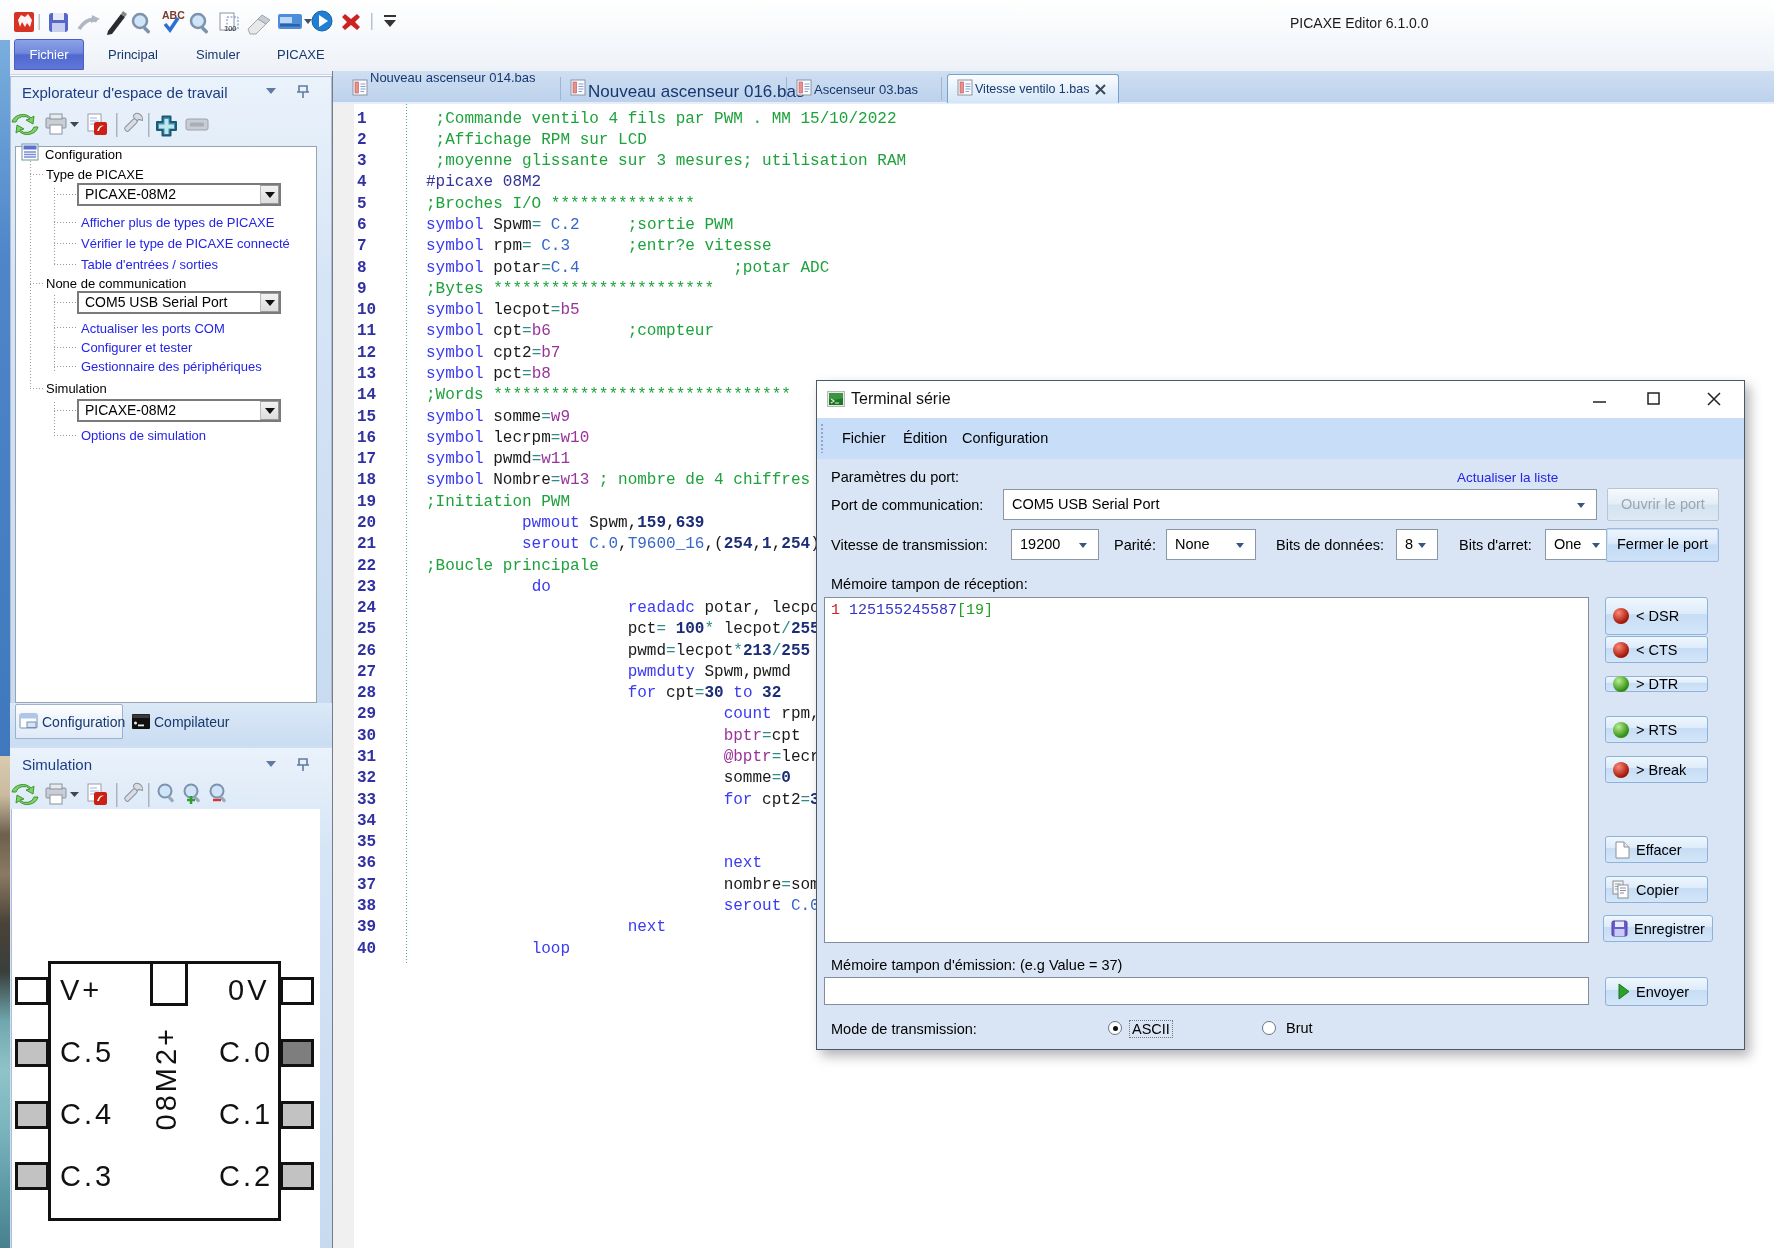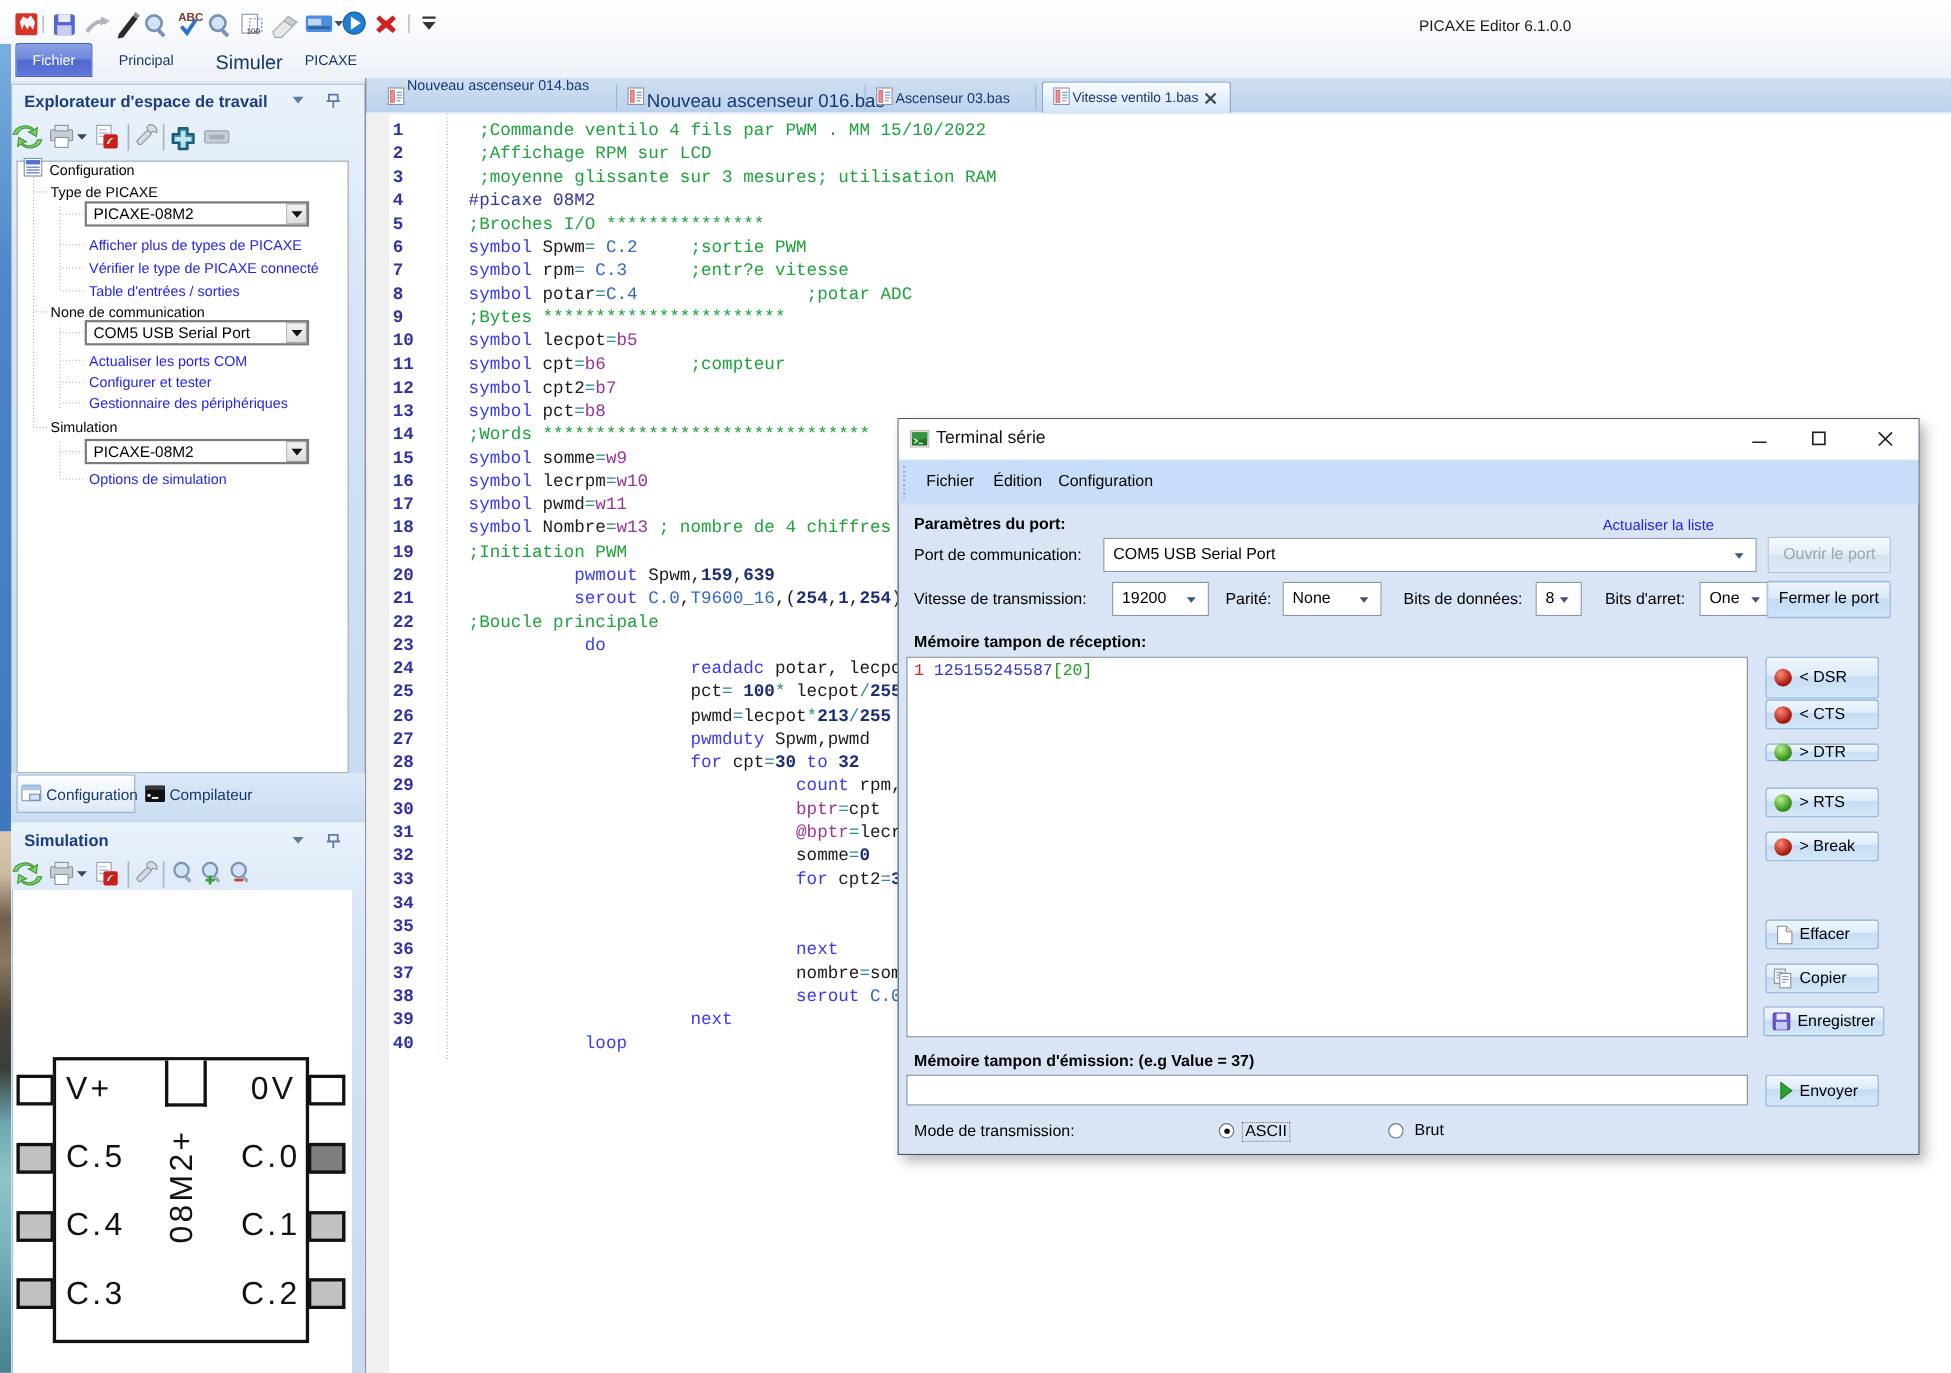--- a/index.html
+++ b/index.html
@@ -1,18 +1,18 @@
 <!DOCTYPE html>
 <html><head><meta charset="utf-8"><style>
 *{margin:0;padding:0;box-sizing:border-box}
 html,body{width:1774px;height:1248px;overflow:hidden;background:#fff;
  font-family:"Liberation Sans",sans-serif;}
 .abs{position:absolute}
 .nav{color:#17386e}
-.b{font-weight:bold}
+.b{font-weight:normal}
 .cl{position:absolute;font:16px "Liberation Mono",monospace;white-space:pre;color:#1a1a1a;height:21px;line-height:21px}
 .ln{position:absolute;font:bold 16px "Liberation Mono",monospace;color:#3131a3;height:21px;line-height:21px;left:357px}
 .k{color:#3a3af2}.c{color:#1ea23c}.n{color:#1b2d78;font-weight:bold}.r{color:#993399}.p{color:#3568c8}.e{color:#2e8b8b}.d{color:#333399}
 .tbtn{position:absolute;background:linear-gradient(#f0f7fe,#dcebfa 45%,#c7ddf5 46%,#d4e6f8);border:1px solid #8fb2da;border-radius:3px;font-size:14.5px;color:#000}
 .lbl{position:absolute;font-size:14.5px;color:#000;white-space:nowrap}
 .tree{position:absolute;font-size:13px;color:#000;white-space:nowrap}
 .dotv{position:absolute;width:1px;background-image:linear-gradient(#9a9a9a 1px,transparent 1px);background-size:1px 3px}
 .doth{position:absolute;height:1px;background-image:linear-gradient(90deg,#9a9a9a 1px,transparent 1px);background-size:3px 1px}
 .link{color:#2424e6 !important}
 </style></head><body>
@@ -48,21 +48,21 @@
  <circle cx="322" cy="21" r="10" fill="#1f7fd4" stroke="#15619f"></circle>
     <path d="M319 15 l9 6 -9 6z" fill="#fff"></path>
  <path d="M345 14 l6 5 6-5 3 3 -5 5 5 5 -3 3 -6-5 -6 5 -3-3 5-5 -5-5z" fill="#cc2222"></path>
  <rect x="371" y="13" width="1.5" height="17" fill="#b9c2cf"></rect>
  <rect x="384" y="15" width="12" height="2" fill="#333"></rect>
     <path d="M384 20 h12 l-6 7z" fill="#333"></path>
 </svg>
 <div class="abs" style="left:14px;top:39px;width:70px;height:31px;background:linear-gradient(#8ba2e6,#7288dc 45%,#5168d0 52%,#5f77d8);border-radius:3px 3px 0 0;border:1px solid #4a5fc0"></div>
 <div class="abs" style="left:14px;top:47px;width:70px;text-align:center;font-size:13px;color:#fff">Fichier</div>
 <div class="abs" style="left:108px;top:47px;font-size:13px"><span class="nav">Principal</span></div>
-<div class="abs" style="left:196px;top:47px;font-size:18px"><span class="nav">Simuler</span></div>
+<div class="abs" style="left:196px;top:47px;font-size:13px"><span class="nav">Simuler</span></div>
 <div class="abs" style="left:277px;top:47px;font-size:13px"><span class="nav">PICAXE</span></div>
 
 <div class="abs" style="left:0;top:40px;width:10px;height:716px;background:linear-gradient(#7aaede,#4e86c8 30%,#3f78bc)"></div>
 <div class="abs" style="left:0;top:756px;width:10px;height:492px;background:linear-gradient(#d8cbb0,#c9baa0 8%,#6e5f4e 16%,#8a7a62 24%,#4a4238 34%,#3a3f3c 44%,#6fa8ae 54%,#8fc3c9 64%,#7ab4bd 76%,#5e9aa6 88%,#47808e)"></div>
 <div class="abs" style="left:10px;top:76px;width:322px;height:1172px;background:#cfdff3"></div>
 <div class="abs" style="left:10px;top:76px;width:322px;height:670px;background:linear-gradient(#eaf2fb,#d6e5f6 30%,#c7daf0);border:1px solid #aebfd4"></div>
 <div class="abs b" style="left:22px;top:84px;font-size:15px;color:#1c3d82">Explorateur d'espace de travail</div>
 <div class="abs" style="left:266px;top:88px;width:0;height:0;border:5px solid transparent;border-top:6px solid #5f7ba1"></div>
 <svg class="abs" style="left:296px;top:84px" width="14" height="16">
     <path d="M3 2 h8 v6 h-8z M7 8 v6 M1 8 h12" stroke="#5f7ba1" stroke-width="1.6" fill="none"></path>
@@ -362,21 +362,21 @@
 <div class="abs" style="left:1405px;top:529px;height:31px;line-height:31px;font-size:14.5px;color:#000;white-space:nowrap">8</div>
 <div class="abs" style="left:1418px;top:543px;width:0;height:0;border:4.5px solid transparent;border-top:5.5px solid #39567c"></div>
 <div class="lbl" style="left:1459px;top:537px">Bits d'arret:</div>
 <div class="abs" style="left:1545px;top:529px;width:67px;height:31px;background:#fff;border:1px solid #8a97a5"></div>
 <div class="abs" style="left:1554px;top:529px;height:31px;line-height:31px;font-size:14.5px;color:#000;white-space:nowrap">One</div>
 <div class="abs" style="left:1592px;top:543px;width:0;height:0;border:4.5px solid transparent;border-top:5.5px solid #39567c"></div>
 <div class="abs" style="left:1606px;top:528px;width:113px;height:34px;background:linear-gradient(#eef6fe,#d9e9fa 45%,#c3dbf6 50%,#cfe3f8);border:1px solid #9cb8dc;border-radius:2px;box-shadow:0 0 0 1px #c8ddf4 inset"></div>
 <div class="abs" style="left:1606px;top:528px;width:113px;height:34px;line-height:33px;text-align:center;font-size:14.5px;color:#000">Fermer le port</div>
 <div class="lbl b" style="left:831px;top:576px">Mémoire tampon de réception:</div>
 <div class="abs" style="left:824px;top:597px;width:765px;height:346px;background:#fff;border:1px solid #828f9a"></div>
-<div class="abs" style="left:831px;top:602px;font:15px 'Liberation Mono',monospace;white-space:pre"><span style="color:#cc2222">1</span><span style="color:#3333cc"> 125155245587</span><span style="color:#22a022">[20]</span></div>
+<div class="abs" style="left:831px;top:602px;font:15px 'Liberation Mono',monospace;white-space:pre"><span style="color:#cc2222">1</span><span style="color:#3333cc"> 125155245587</span><span style="color:#22a022">[19]</span></div>
 <div class="tbtn" style="left:1605px;top:597px;width:103px;height:38px">
     <span style="position:absolute;left:7px;top:50%;margin-top:-8px;width:16px;height:16px;border-radius:50%;background:radial-gradient(circle at 35% 30%,#ff8878,#a01505 70%)"></span>
     <span style="position:absolute;left:30px;top:50%;transform:translateY(-50%);white-space:nowrap">&lt; DSR</span>
   </div>
 <div class="tbtn" style="left:1605px;top:636px;width:103px;height:27px">
     <span style="position:absolute;left:7px;top:50%;margin-top:-8px;width:16px;height:16px;border-radius:50%;background:radial-gradient(circle at 35% 30%,#ff8878,#a01505 70%)"></span>
     <span style="position:absolute;left:30px;top:50%;transform:translateY(-50%);white-space:nowrap">&lt; CTS</span>
   </div>
 <div class="tbtn" style="left:1605px;top:676px;width:103px;height:16px">
     <span style="position:absolute;left:7px;top:50%;margin-top:-8px;width:16px;height:16px;border-radius:50%;background:radial-gradient(circle at 35% 30%,#b8f090,#2f8c10 70%)"></span>

